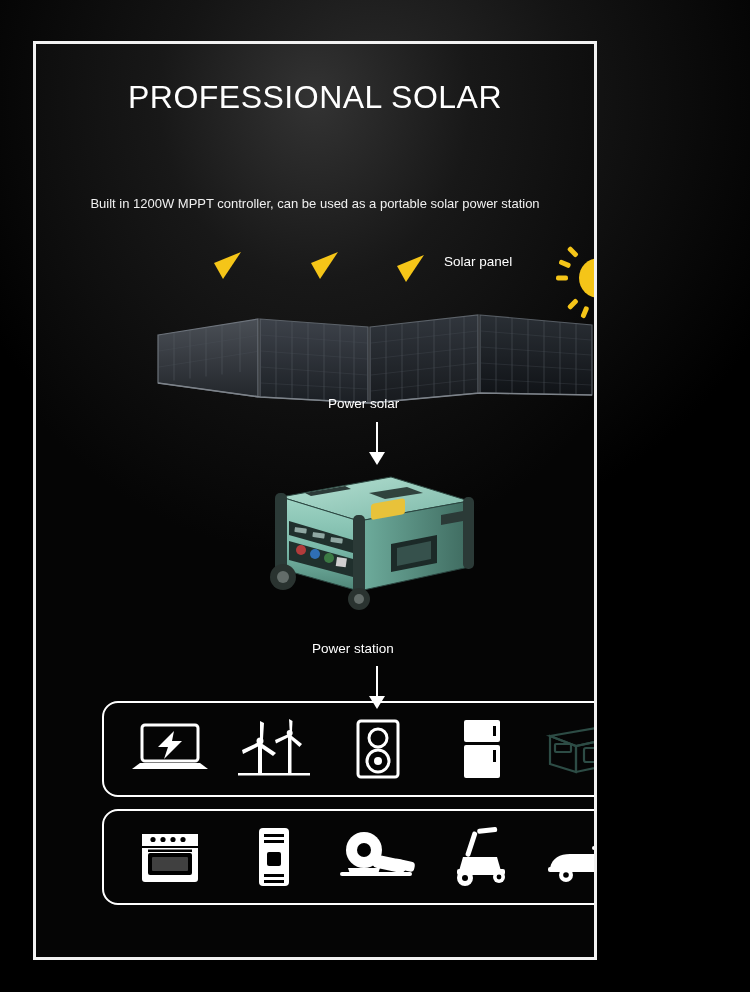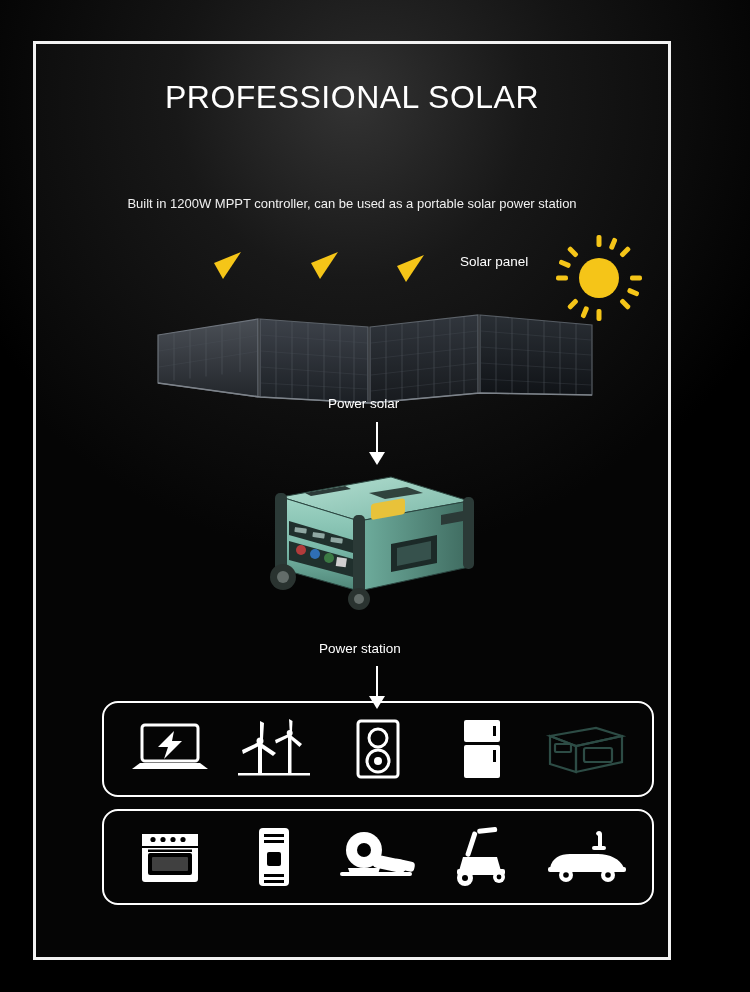--- a/index.html
+++ b/index.html
@@ -16,21 +16,21 @@
     position: relative;
     width: 750px; height: 992px;
     background:
       radial-gradient(ellipse 60% 45% at 50% 10%, #2a2a2a 0%, #141414 45%, #000 100%),
       #000;
   }
   
   .frame {
     position: absolute;
     left: 33px; top: 41px;
-    width: 638px; height: 919px;
+    width: 564px; height: 919px;
     border: 3px solid #f2f2f2;
     background:
       radial-gradient(ellipse 70% 50% at 50% 6%, #333 0%, #181818 40%, #050505 100%);
   }
   .inner {
     position: absolute;
     inset: 0;
     overflow: hidden;
   }
 
@@ -57,23 +57,23 @@
     white-space: nowrap;
   }
 
   
   .label {
     position: absolute;
     color: #ffffff;
     font-size: 13.5px;
     white-space: nowrap;
   }
-  .lbl-solar { left: 424px; top: 210px; }
+  .lbl-solar { left: 408px; top: 210px; }
   .lbl-input { left: 292px; top: 352px; }
-  .lbl-station { left: 283px; top: 597px; }
+  .lbl-station { left: 276px; top: 597px; }
 
   
   .sun {
     position: absolute;
     left: 520px; top: 191px;
     width: 86px; height: 86px;
   }
 
   
   .panel-wrap {

